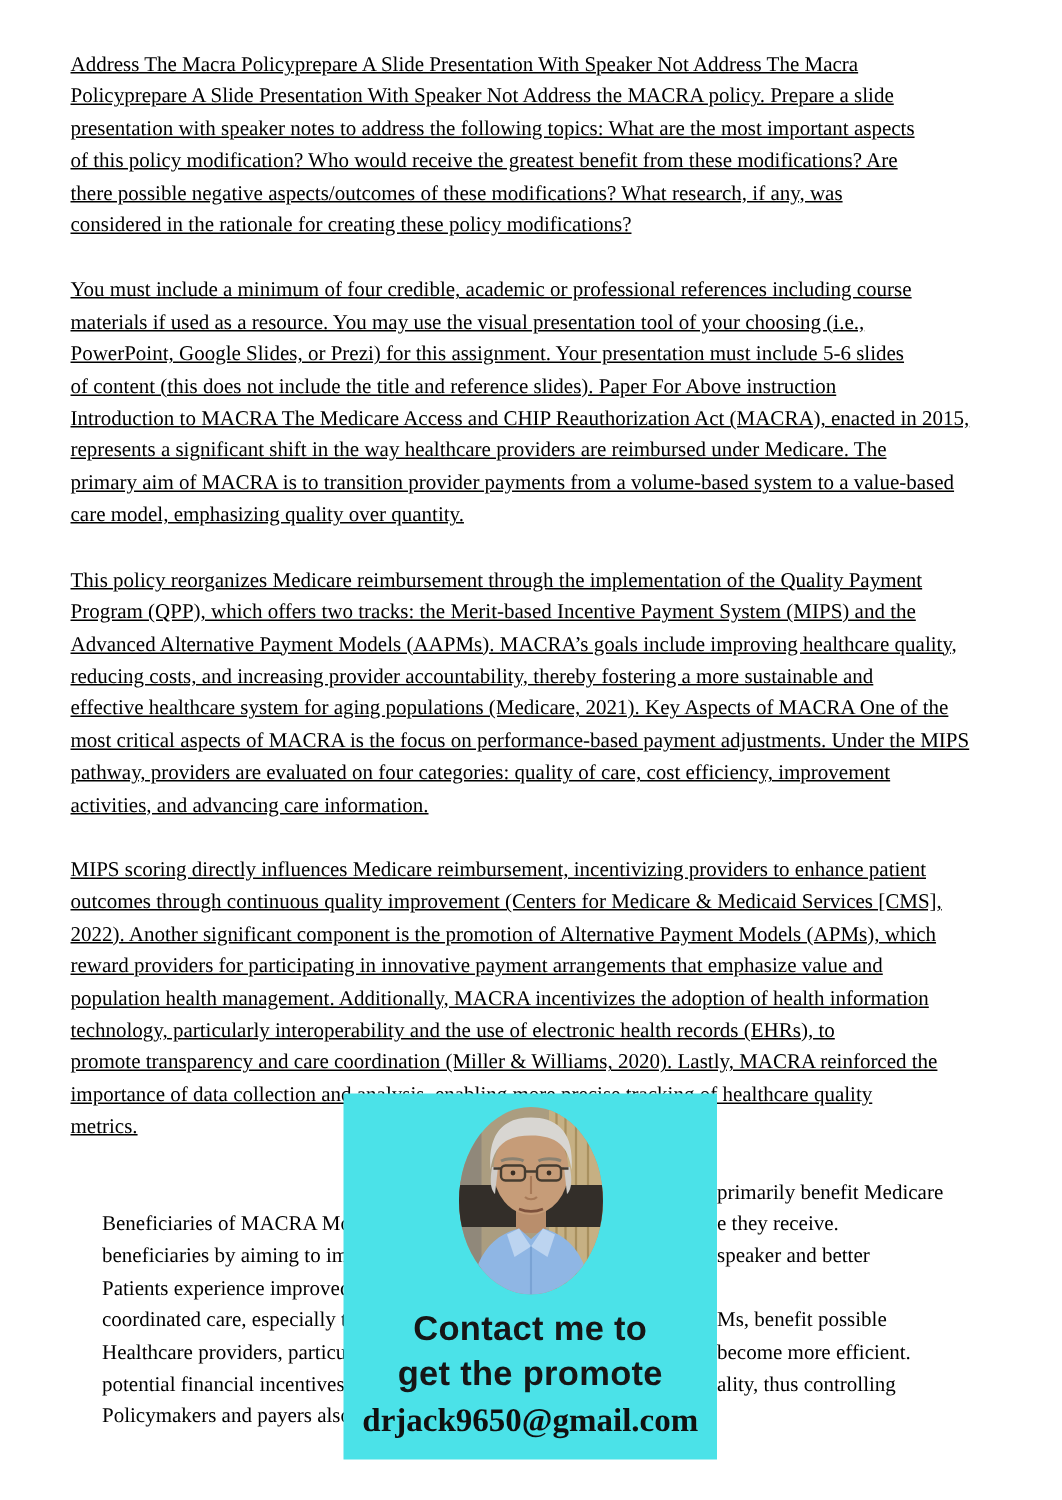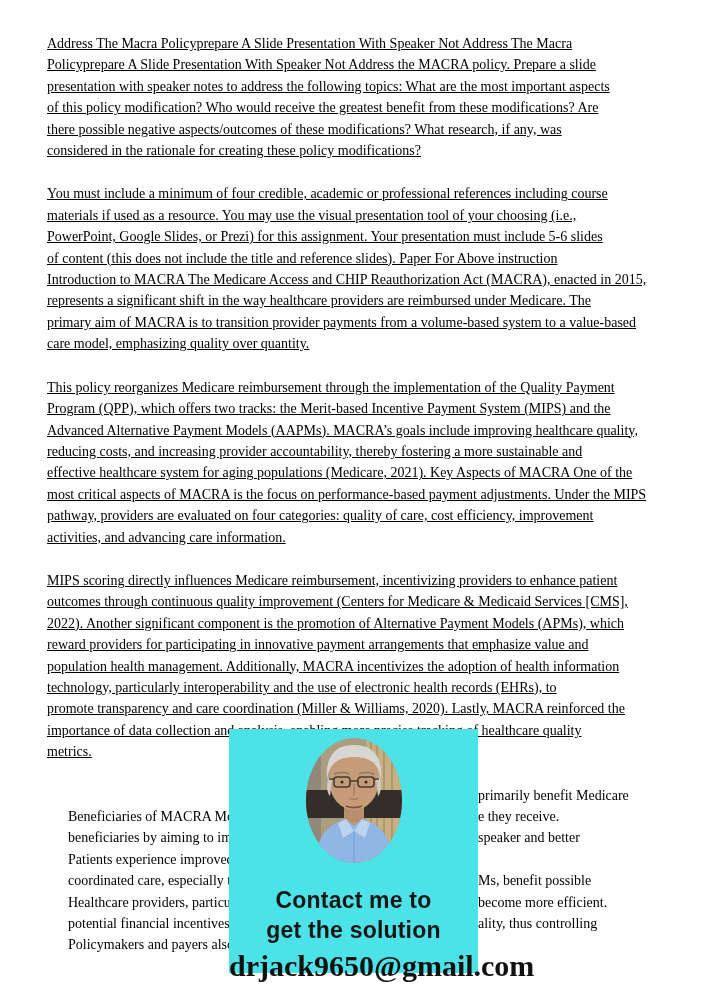--- a/index.html
+++ b/index.html
@@ -47,32 +47,32 @@
     font-family: "Liberation Sans", sans-serif;
     cursor: pointer;
   }
   .photo {
     display: block;
     margin: 9px auto 0;
     width: 96px;
     height: 125px;
   }
   .headline {
-    margin-top: 22px;
+    margin-top: 7px;
     font-weight: 700;
     font-size: 23px;
     line-height: 30px;
     letter-spacing: 0.2px;
     color: #161616;
   }
   .email {
     margin-top: 4px;
     font-family: "Liberation Serif", serif;
     font-weight: 700;
-    font-size: 30px;
+    font-size: 22px;
     color: #101010;
   }
 </style>
 </head>
 <body>
 
 <div class="doc">
   <p class="para">Address The Macra Policyprepare A Slide Presentation With Speaker Not Address The Macra
 Policyprepare A Slide Presentation With Speaker Not Address the MACRA policy. Prepare a slide
 presentation with speaker notes to address the following topics: What are the most important aspects
@@ -163,16 +163,16 @@
       <rect x="52" y="39" width="16" height="10" rx="3" fill="none" stroke="#463c30" stroke-width="1.6"></rect>
       <path d="M44 43 L52 43 M23 41 L28 41 M68 41 L73 41" stroke="#463c30" stroke-width="1.6"></path>
       <circle cx="36" cy="44" r="1.6" fill="#3a2e24"></circle>
       <circle cx="60" cy="44" r="1.6" fill="#3a2e24"></circle>
       <path d="M48 46 L48 58 M44 60 C46 62 50 62 52 60" stroke="#a87a58" stroke-width="1.4" fill="none"></path>
       <path d="M40 68 C45 70 51 70 56 68" stroke="#7d513c" stroke-width="1.8" fill="none"></path>
     </g>
   </svg>
   <div class="headline">
     <div>Contact me to</div>
-    <div>get the solution</div>
+    <div>get the promote</div>
   </div>
   <div class="email">drjack9650@gmail.com</div>
 </div>
 
 </body></html>

